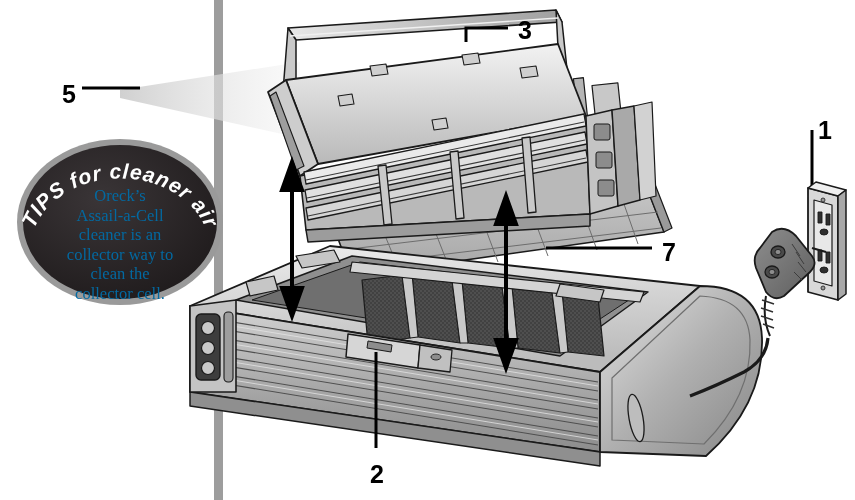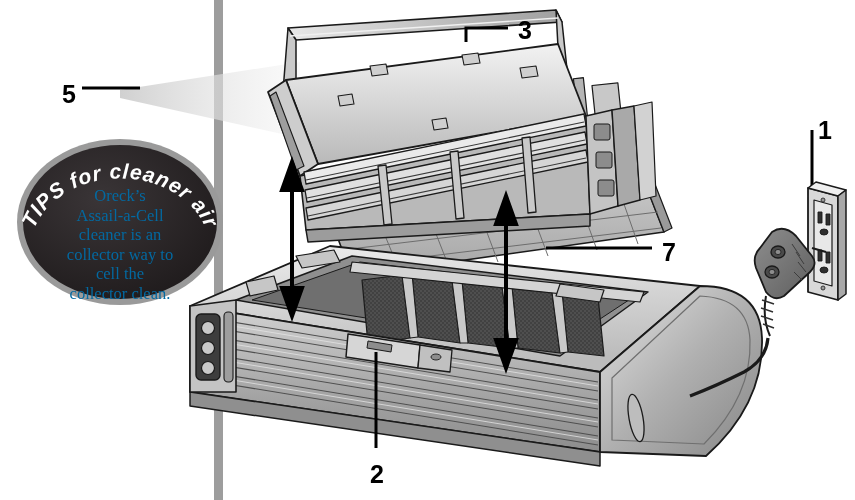--- a/index.html
+++ b/index.html
@@ -296,22 +296,22 @@
       </text>
     </g>
   </svg>
 
   <div class="badge-wrap">
     <div class="badge-txt" id="badgeBody" style="padding-top:47px;">
         <span class="ln">Oreck’s</span>
         <span class="ln">Assail-a-Cell</span>
         <span class="ln">cleaner is an</span>
         <span class="ln">collector way to</span>
-        <span class="ln">cell the</span>
-        <span class="ln">collector clean.</span>
+        <span class="ln">clean the</span>
+        <span class="ln">collector cell.</span>
       </div>
   </div>
 
   <div class="cal" id="c1" style="left: 818px; top: 118px;">1</div>
   <div class="cal" id="c2" style="left: 370px; top: 462px;">2</div>
   <div class="cal" id="c3" style="left: 518px; top: 18px;">3</div>
   <div class="cal" id="c5" style="left: 62px; top: 82px;">5</div>
   <div class="cal" id="c7" style="left: 662px; top: 240px;">7</div>
 </div>
 

